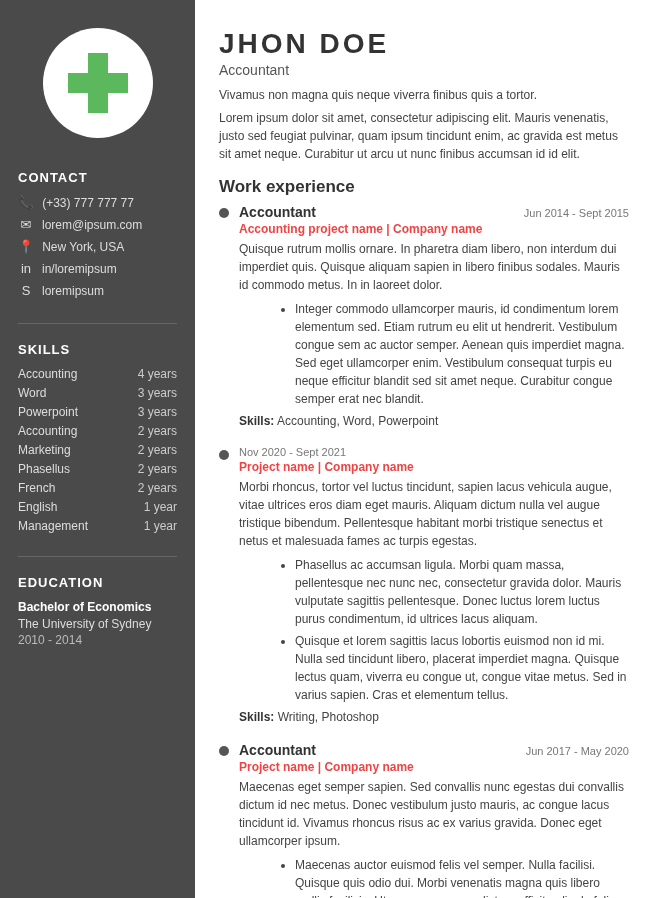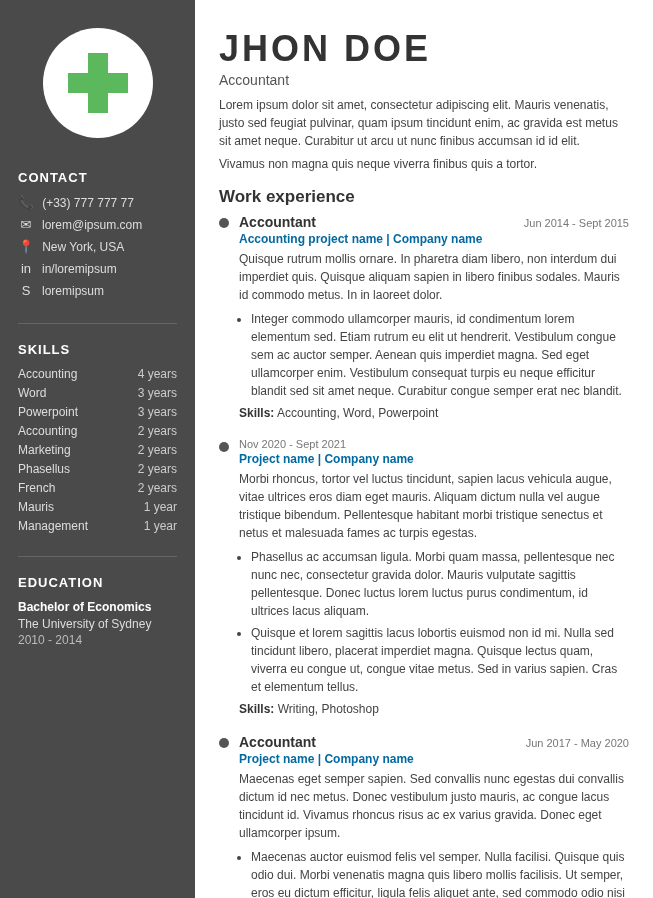--- a/index.html
+++ b/index.html
@@ -110,21 +110,21 @@
     
     .main {
       flex: 1;
       padding: 28px 24px 24px 24px;
       background: #fff;
     }
     .name-title-area {
       margin-bottom: 8px;
     }
     .full-name {
-      font-size: 36px;
+      font-size: 28px;
       font-weight: bold;
       letter-spacing: 3px;
       color: #333;
       text-transform: uppercase;
     }
     .job-title-main {
       font-size: 14px;
       color: #555;
       margin-top: 2px;
     }
@@ -169,37 +169,38 @@
       color: #333;
     }
     .work-date {
       font-size: 11px;
       color: #777;
       white-space: nowrap;
     }
     .work-project {
       font-size: 12px;
       font-weight: bold;
-      color: #0369a1;
+      color: #ef4444;
       margin-bottom: 4px;
     }
     .work-desc {
       font-size: 12px;
       color: #444;
       line-height: 1.5;
       margin-bottom: 6px;
     }
     .work-bullets {
       margin: 4px 0 6px 12px;
     }
     .work-bullets li {
       font-size: 12px;
       color: #444;
       line-height: 1.5;
       margin-bottom: 4px;
+      margin-left: 44px;
     }
     .skills-label {
       font-size: 12px;
       color: #444;
     }
     .skills-label strong {
       color: #333;
       font-weight: bold;
     }
   </style>
@@ -270,21 +271,21 @@
           </div>
           <div class="skill-row">
             <span class="skill-name">Phasellus</span>
             <span class="skill-years">2 years</span>
           </div>
           <div class="skill-row">
             <span class="skill-name">French</span>
             <span class="skill-years">2 years</span>
           </div>
           <div class="skill-row">
-            <span class="skill-name">Mauris</span>
+            <span class="skill-name">English</span>
             <span class="skill-years">1 year</span>
           </div>
           <div class="skill-row">
             <span class="skill-name">Management</span>
             <span class="skill-years">1 year</span>
           </div>
         </div>
     </div>
 
     <hr class="divider">
@@ -296,22 +297,22 @@
       <div class="edu-years">2010 - 2014</div>
     </div>
   </div>
 
   <div class="main">
     <div class="name-title-area">
       <div class="full-name">JHON DOE</div>
       <div class="job-title-main">Accountant</div>
     </div>
 
+    <p class="about-text">Vivamus non magna quis neque viverra finibus quis a tortor.</p>
     <p class="about-text">Lorem ipsum dolor sit amet, consectetur adipiscing elit. Mauris venenatis, justo sed feugiat pulvinar, quam ipsum tincidunt enim, ac gravida est metus sit amet neque. Curabitur ut arcu ut nunc finibus accumsan id id elit.</p>
-    <p class="about-text">Vivamus non magna quis neque viverra finibus quis a tortor.</p>
 
     <div class="section-title-main">Work experience</div>
 
     <div class="work-section" id="work-entries">
         <div class="work-entry">
           <div class="bullet-dot"></div>
           <div class="work-content">
             <div class="work-header">
               <span class="work-role">Accountant</span>
               <span class="work-date">Jun 2014 - Sept 2015</span>

